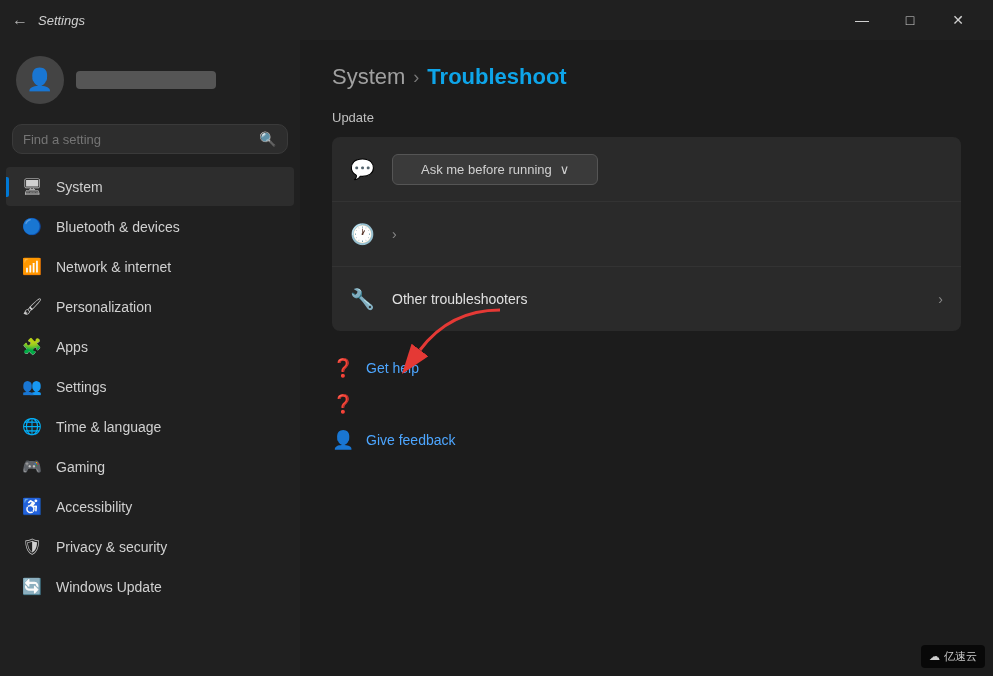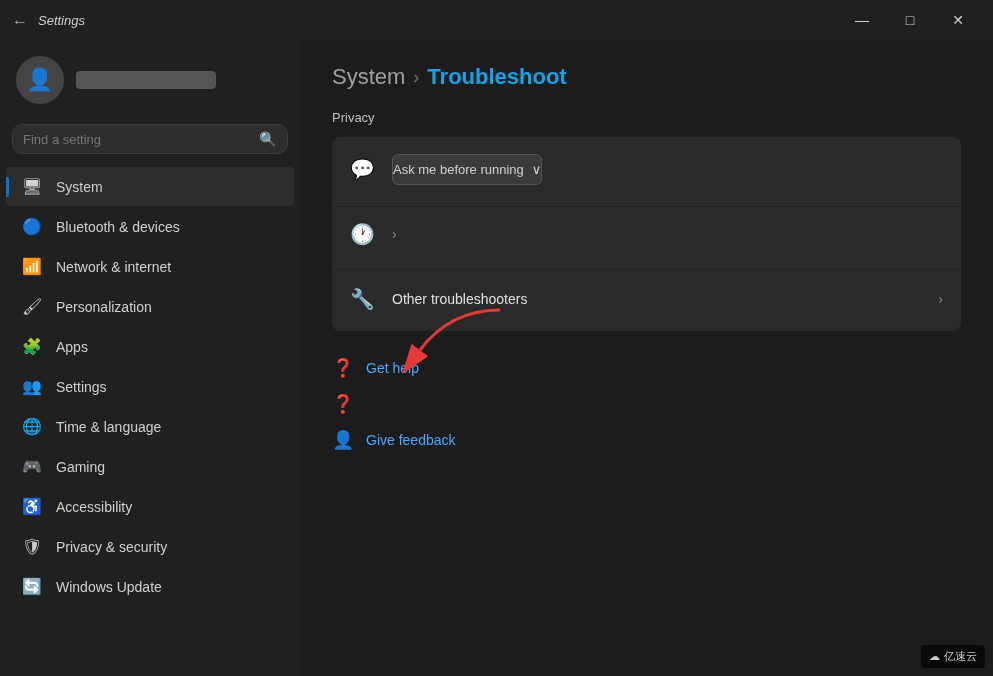--- a/index.html
+++ b/index.html
@@ -240,21 +240,21 @@
     .card-row-action {
       flex-shrink: 0;
     }
 
     .dropdown-btn {
       background: #3a3a3a;
       border: 1px solid #555;
       border-radius: 6px;
       color: #d0d0d0;
       font-size: 13px;
-      padding: 7px 0;
+      padding: 7px 28px;
       cursor: pointer;
       display: flex;
       align-items: center;
       gap: 8px;
       white-space: nowrap;
     }
 
     .chevron-right {
       color: #888;
       font-size: 14px;
@@ -404,21 +404,21 @@
 
   <div class="content-wrapper">
     <div class="content">
 
       <div class="breadcrumb">
         <span class="breadcrumb-parent">System</span>
         <span class="breadcrumb-sep">›</span>
         <span class="breadcrumb-current">Troubleshoot</span>
       </div>
 
-      <div class="section-label">Privacy</div>
+      <div class="section-label">Update</div>
 
       <div class="card" id="cards-container">
           <div class="card-row">
       <span class="card-row-icon">💬</span>
       <div class="card-row-action">
         <button class="dropdown-btn">
           <span>Ask me before running</span>
           <span>∨</span>
         </button>
       </div>

